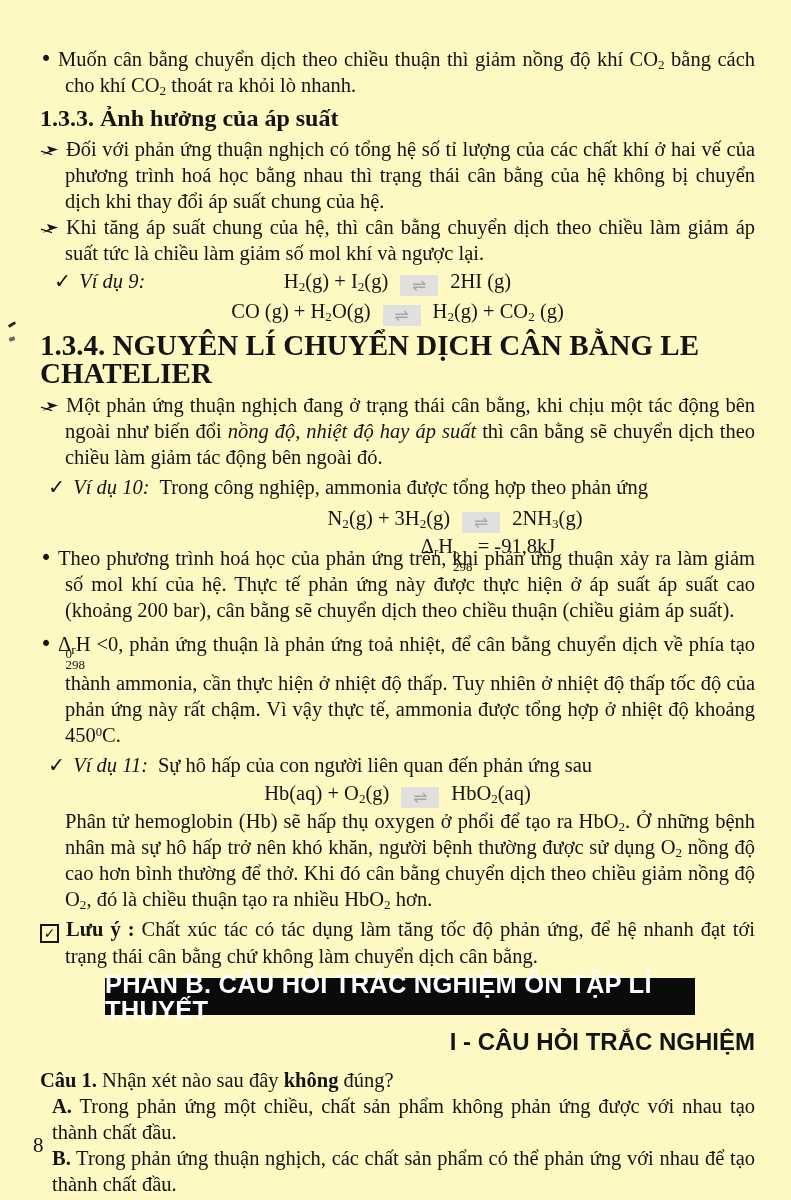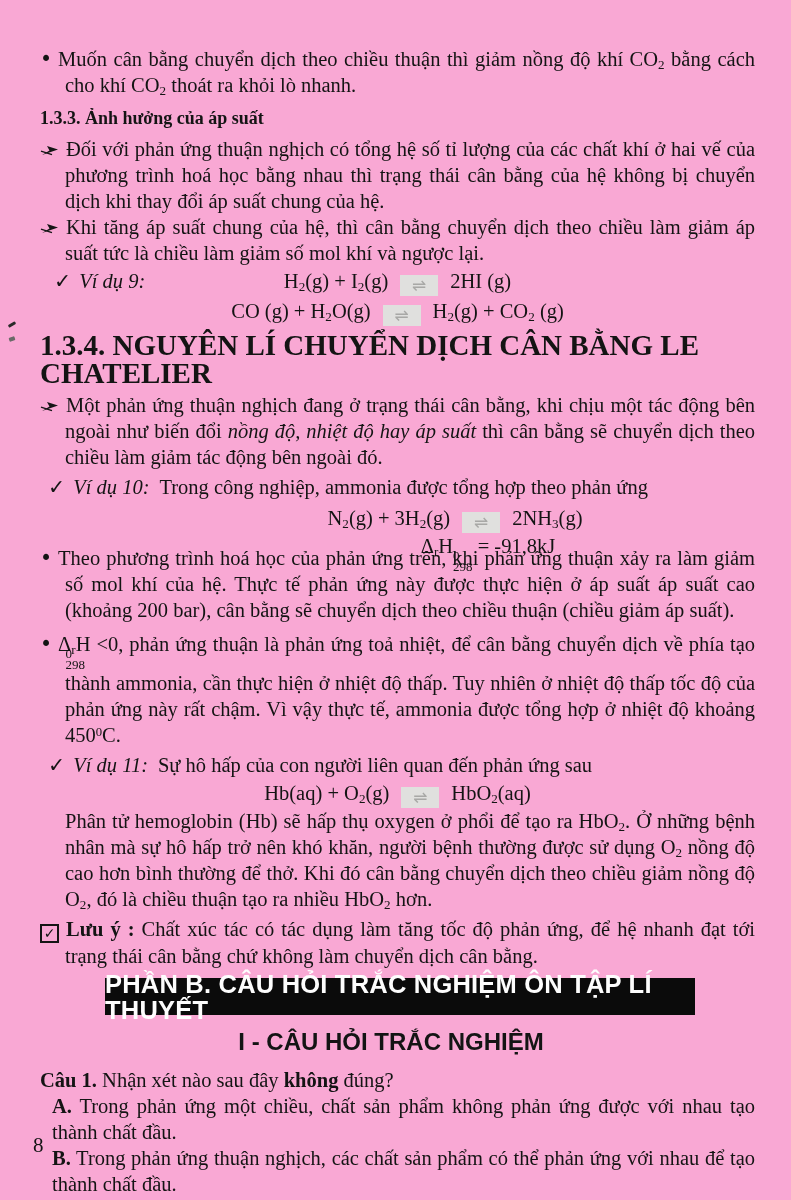--- a/index.html
+++ b/index.html
@@ -1,19 +1,19 @@
 <!DOCTYPE html>
 <html><head>
 <meta charset="utf-8">
 <style>
   html,body{margin:0;padding:0;background:#fbfbfa;}
   .page{
     position:relative;
     width:791px;height:1200px;
-    background:#f9a8d4;
+    background:#fef9c3;
     box-sizing:border-box;
     padding:46px 36px 0 40px;
     font-family:"Liberation Serif","DejaVu Serif",serif;
     font-size:20.5px;line-height:26px;color:#141414;
     overflow:hidden;
   }
   p{margin:0;text-align:justify;}
   .hang{padding-left:25px;text-indent:-25px;}
   .indent-a{margin-left:12px;}
   .mL25{margin-left:25px;}
@@ -23,38 +23,38 @@
   .sup{font-size:62%;vertical-align:0.5em;line-height:0;}
   .stack{display:inline-flex;flex-direction:column;align-items:flex-start;
          font-size:13px;line-height:11px;vertical-align:-7px;}
   .arr{display:inline-block;width:38px;height:21px;background:#e0e0de;
        color:#a8a8a6;text-align:center;line-height:21px;font-size:17px;
        margin:0 12px;vertical-align:-3px;text-indent:0;
        font-family:"DejaVu Sans",sans-serif;}
   .icon-b{font-family:"DejaVu Sans",sans-serif;margin-right:6px;}
   .icon-check{font-family:"DejaVu Sans",sans-serif;font-style:normal;margin-right:8px;}
   .arrow-svg{margin-right:6px;vertical-align:-1px;}
-  h3{margin:6px 0 4px;font-size:18px;line-height:28px;font-weight:bold;text-align:left;}
+  h3{margin:6px 0 4px;font-size:24px;line-height:28px;font-weight:bold;text-align:left;}
   h3.caps{font-size:29px;margin:5px 0 5px;}
   .eqrow{position:relative;height:30px;line-height:30px;text-align:center;text-indent:0;}
   .vd-abs{position:absolute;left:14px;top:0;font-style:italic;}
   .vd-name{font-style:italic;margin-right:10px;}
   .vd-line{padding-left:8px;text-align:left;}
   .eq10row{display:flex;align-items:center;margin:5px 0 6px 115px;height:34px;flex-direction:column;}
   .delta{margin-left:66px;}
   .checkbox{display:inline-block;width:15px;height:15px;border:2px solid #151515;
             line-height:14px;text-align:center;font-size:14px;font-weight:bold;
             font-family:"DejaVu Sans",sans-serif;margin-right:7px;vertical-align:-2px;
             text-indent:0;}
   .banner{width:590px;height:37px;margin:9px 0 9px 65px;background:#0b0b0b;
           color:#fdfdfd;display:flex;align-items:center;justify-content:center;
           font-family:"Liberation Sans","DejaVu Sans",sans-serif;
           font-weight:bold;font-size:25.5px;letter-spacing:0.2px;}
   .mcq-h{font-family:"Liberation Sans","DejaVu Sans",sans-serif;font-weight:bold;
-         font-size:24px;margin:12px 0 10px -13px;line-height:30px;text-align:center;}
+         font-size:24px;margin:12px 0 10px -13px;line-height:30px;text-align:right;}
   .q{margin-top:4px;}
   .page-num{position:absolute;left:33px;bottom:42px;font-size:21px;}
   .mark1{position:absolute;left:8px;top:323px;width:8px;height:3px;background:#2a2a2a;
          transform:rotate(-32deg);border-radius:1px;}
   .mark2{position:absolute;left:9px;top:337px;width:6px;height:4px;background:#6a6a68;
          transform:rotate(-20deg);border-radius:1px;}
   .mt4{margin-top:4px;} .mt8{margin-top:8px;}
 </style>
 </head>
 <body>

